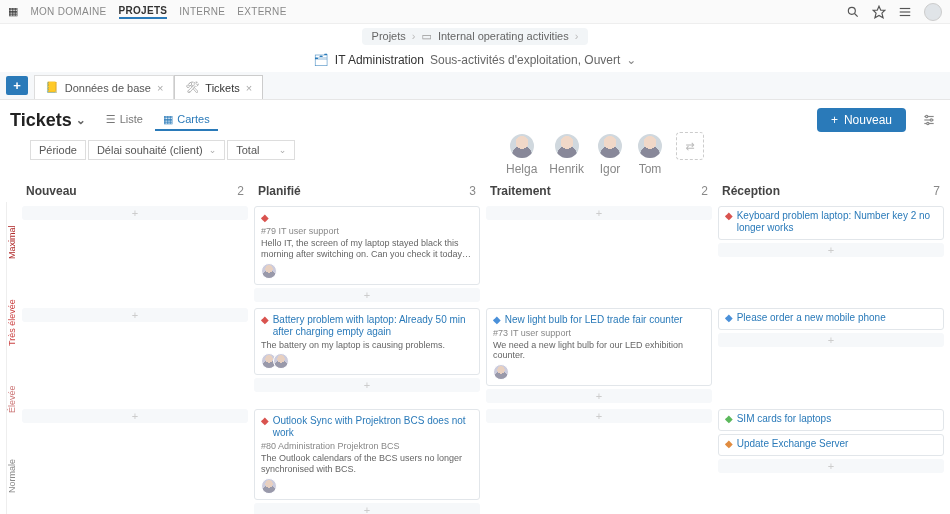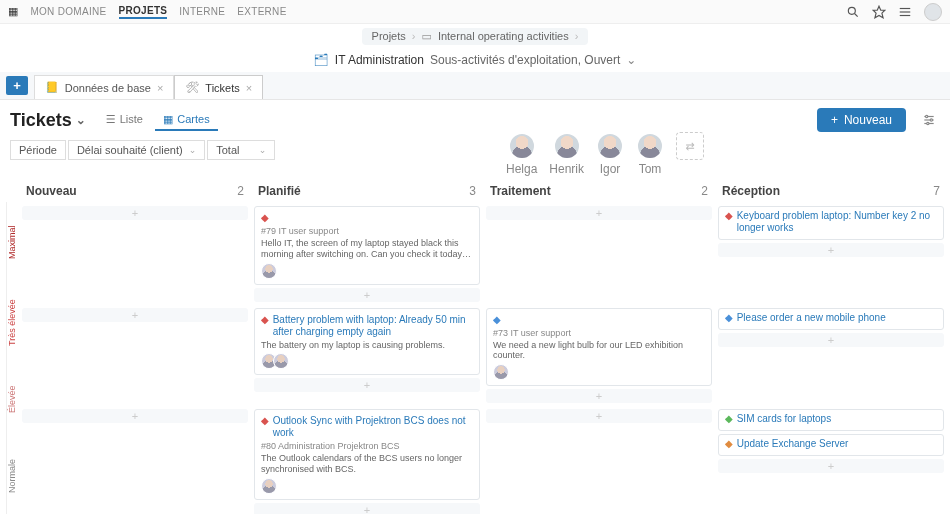--- a/index.html
+++ b/index.html
@@ -30,21 +30,21 @@
 
 .title-bar { display: flex; align-items: center; padding: 8px 10px 4px; gap: 12px; }
 .title-bar h1 { font-size: 18px; font-weight: 600; color: #222; display: flex; align-items: center; gap: 4px; }
 .view-switch { display: flex; gap: 4px; }
 .view-btn { display: flex; align-items: center; gap: 4px; padding: 3px 8px; font-size: 11px; color: #777; cursor: pointer; border-bottom: 2px solid transparent; }
 .view-btn.active { color: #2a7ab9; border-bottom: 2px solid #2a7ab9; }
 .title-bar .spacer { flex: 1; }
 .new-btn { background: #2a7ab9; color: #fff; padding: 5px 14px; border-radius: 4px; display: flex; align-items: center; gap: 6px; font-size: 12px; font-weight: 500; cursor: pointer; }
 .settings-btn { color: #888; cursor: pointer; padding: 0 4px; }
 
-.filter-bar { display: flex; align-items: center; padding: 4px 10px 8px; gap: 2px; }
+.filter-bar { display: flex; align-items: center; padding: 4px 10px 8px; gap: 2px; margin-left: 20px; }
 .filter-drop { border: 1px solid #ddd; background: #fff; padding: 3px 8px; font-size: 11px; color: #555; display: flex; align-items: center; gap: 6px; cursor: pointer; }
 .filter-drop .chev { color: #aaa; font-size: 9px; }
 
 .people-row { display: flex; gap: 12px; justify-content: center; margin: -36px 0 6px; padding-left: 260px; }
 .person { display: flex; flex-direction: column; align-items: center; gap: 2px; }
 .avatar-lg { width: 28px; height: 28px; border-radius: 50%; background: #d0d8de; border: 2px solid #fff; position: relative; overflow: hidden; }
 .avatar-lg::after { content:""; position:absolute; inset:0; background: radial-gradient(circle at 50% 35%, #f0d8c8 0 32%, transparent 33%), radial-gradient(circle at 50% 90%, #889 0 40%, transparent 41%); }
 .person-name { font-size: 12px; color: #888; }
 .swap-icon { width: 28px; height: 28px; border: 1px dashed #ccc; border-radius: 4px; display:flex; align-items:center; justify-content:center; color:#bbb; }
 
@@ -278,20 +278,21 @@
             <div class="avatar-sm"></div>
             <div class="avatar-sm"></div>
           </div>
         </div>
         <div class="add-placeholder">+</div>
       </div>
     <div class="cell" id="c-te-trait">
         <div class="card">
           <div class="card-title">
             <span class="t-icon ic-blue">◆</span>
+            <span>New light bulb for LED trade fair counter</span>
           </div>
           <div class="card-meta">#73  IT user support</div>
           <div class="card-desc">We need a new light bulb for our LED exhibition counter.</div>
           <div class="card-avatars">
             <div class="avatar-sm"></div>
           </div>
         </div>
         <div class="add-placeholder">+</div>
       </div>
     <div class="cell" id="c-te-recep">

